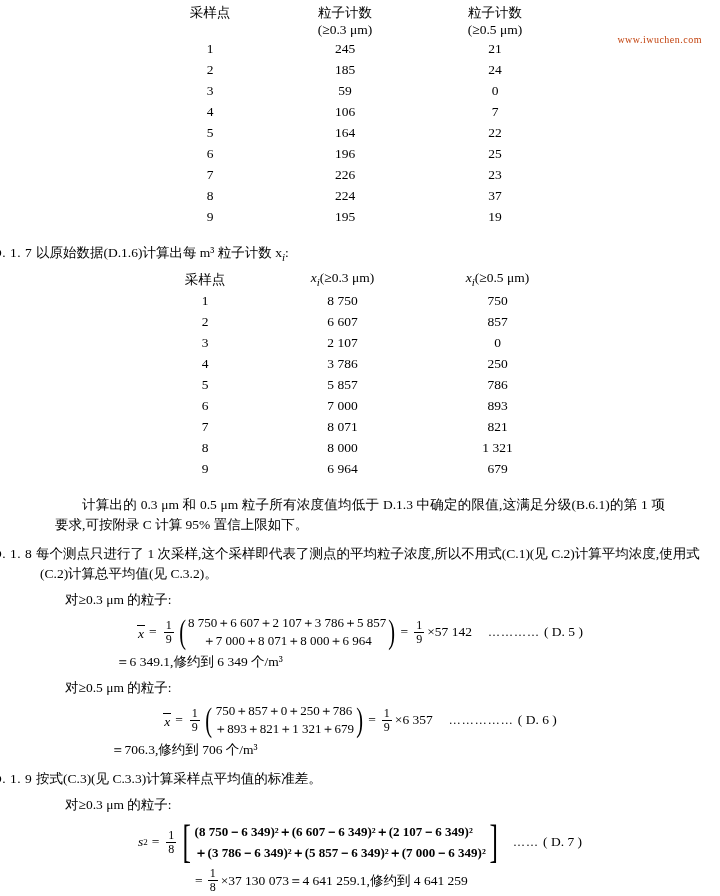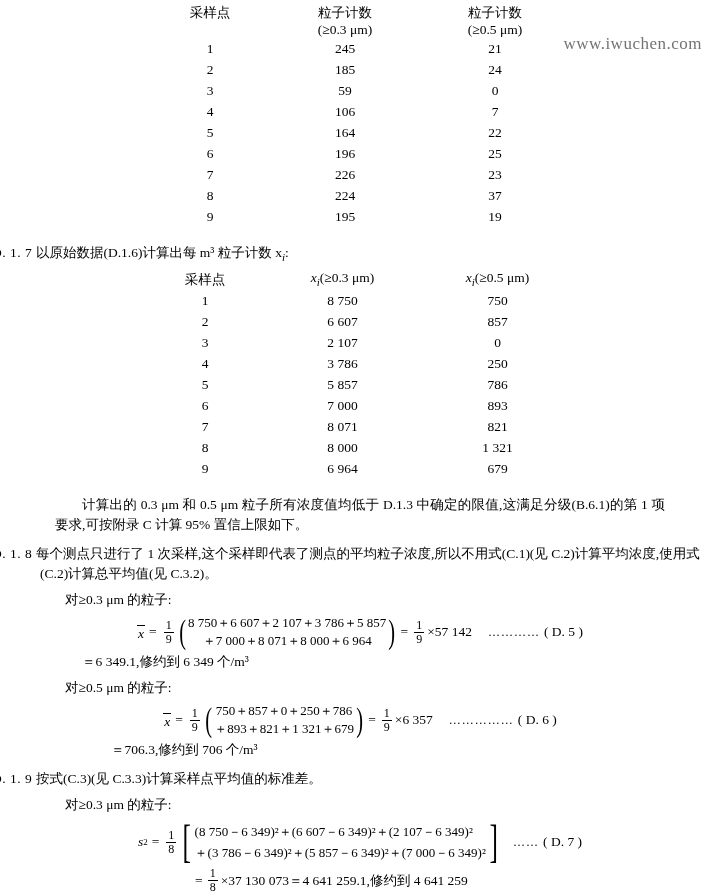--- a/index.html
+++ b/index.html
@@ -19,23 +19,23 @@
   .page {
     position: relative;
     width: 720px;
     height: 896px;
     padding: 0;
   }
   .watermark {
     position: absolute;
     top: 30px;
     right: 18px;
-    color: #737373;
+    color: #c2410c;
     font-family: "Liberation Serif", serif;
-    font-size: 17px;
+    font-size: 10px;
     letter-spacing: 0.5px;
     margin-left: 8px;
   }
 
   
   table.tbl {
     border-collapse: collapse;
     margin: 16px auto;
   }
   table.tbl td, table.tbl th {
@@ -144,37 +144,38 @@
     font-size: 13px;
     text-align: center;
   }
   .stack .row { white-space: nowrap; }
   .dots {
     letter-spacing: 1px;
     font-size: 12px;
   }
   .eqno { white-space: nowrap; }
   .eqtail {
-    padding-left: 82px;
+    padding-left: 116px;
     margin-top: 2px;
     font-size: 13.5px;
     line-height: 20px;
   }
   .bigbracket-l, .bigbracket-r {
     font-size: 46px;
     line-height: 36px;
     transform: scaleX(0.55);
     display: inline-block;
   }
   .stack3 {
     display: inline-flex;
     flex-direction: column;
     justify-content: center;
     line-height: 21px;
     font-size: 13px;
+    font-weight: bold;
   }
   sup.s { font-size: 9px; vertical-align: super; }
   .sub-i { font-style: italic; font-size: 11px; vertical-align: sub; }
   .ital { font-style: italic; }
 </style>
 </head>
 <body>
 
 <div class="page">
 

